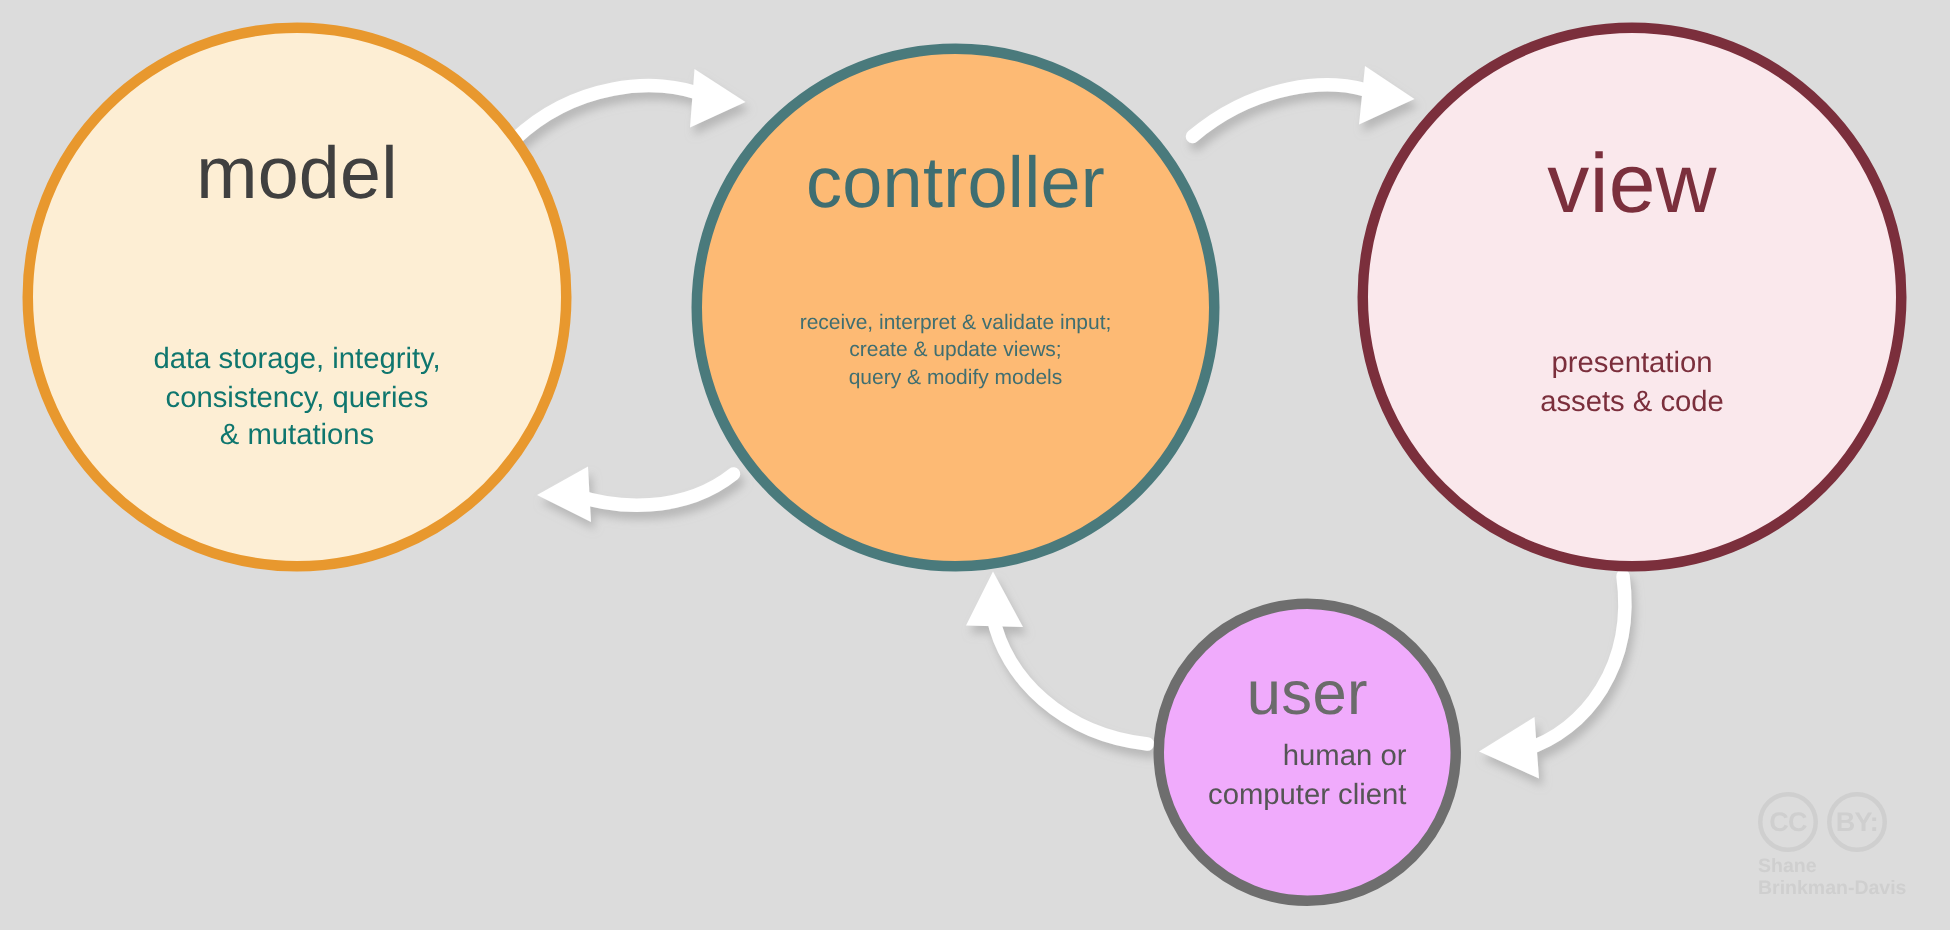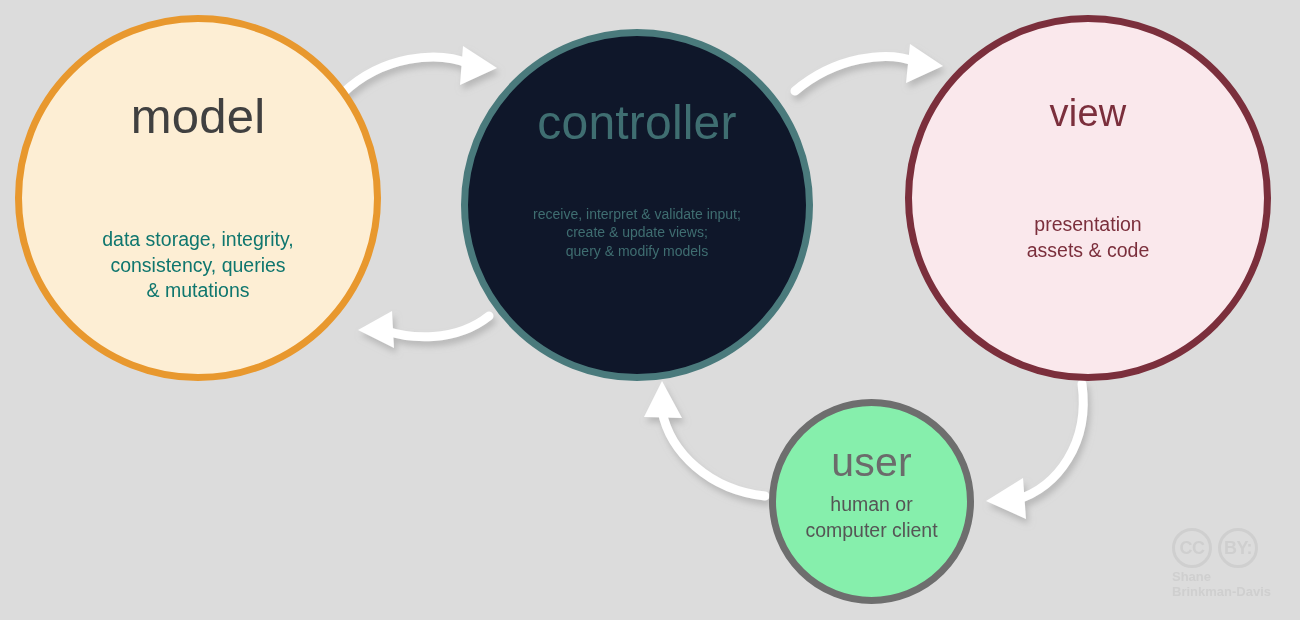--- a/index.html
+++ b/index.html
@@ -72,21 +72,21 @@
     font-size: 19.5px;
     margin-top: 86px;
   }
 
   
   #node-controller {
     left: 461px;
     top: 29px;
     width: 352px;
     height: 352px;
-    background: #0f172a;
+    background: #fdba74;
     border: 7px solid #4a7a7c;
   }
   #node-controller .node-title {
     color: #3f6e71;
     font-size: 48px;
     margin-top: 63px;
   }
   #node-controller .node-desc {
     color: #3f6e71;
     font-size: 14px;
@@ -97,47 +97,48 @@
   #node-view {
     left: 905px;
     top: 15px;
     width: 366px;
     height: 366px;
     background: #fae8ec;
     border: 7px solid #7b2f3c;
   }
   #node-view .node-title {
     color: #7b2f3c;
-    font-size: 38px;
+    font-size: 56px;
     margin-top: 72px;
   }
   #node-view .node-desc {
     color: #7b2f3c;
     font-size: 19.5px;
     margin-top: 80px;
   }
 
   
   #node-user {
     left: 769px;
     top: 399px;
     width: 205px;
     height: 205px;
-    background: #86efac;
+    background: #f0abfc;
     border: 7px solid #6e6e6e;
   }
   #node-user .node-title {
     color: #6b6b6b;
     font-size: 41px;
     margin-top: 36px;
   }
   #node-user .node-desc {
     color: #555555;
     font-size: 19.5px;
     margin-top: 9px;
+    text-align: right;
   }
 
   
   #license-badge {
     position: absolute;
     left: 1172px;
     top: 528px;
     width: 118px;
     height: 82px;
     z-index: 3;

